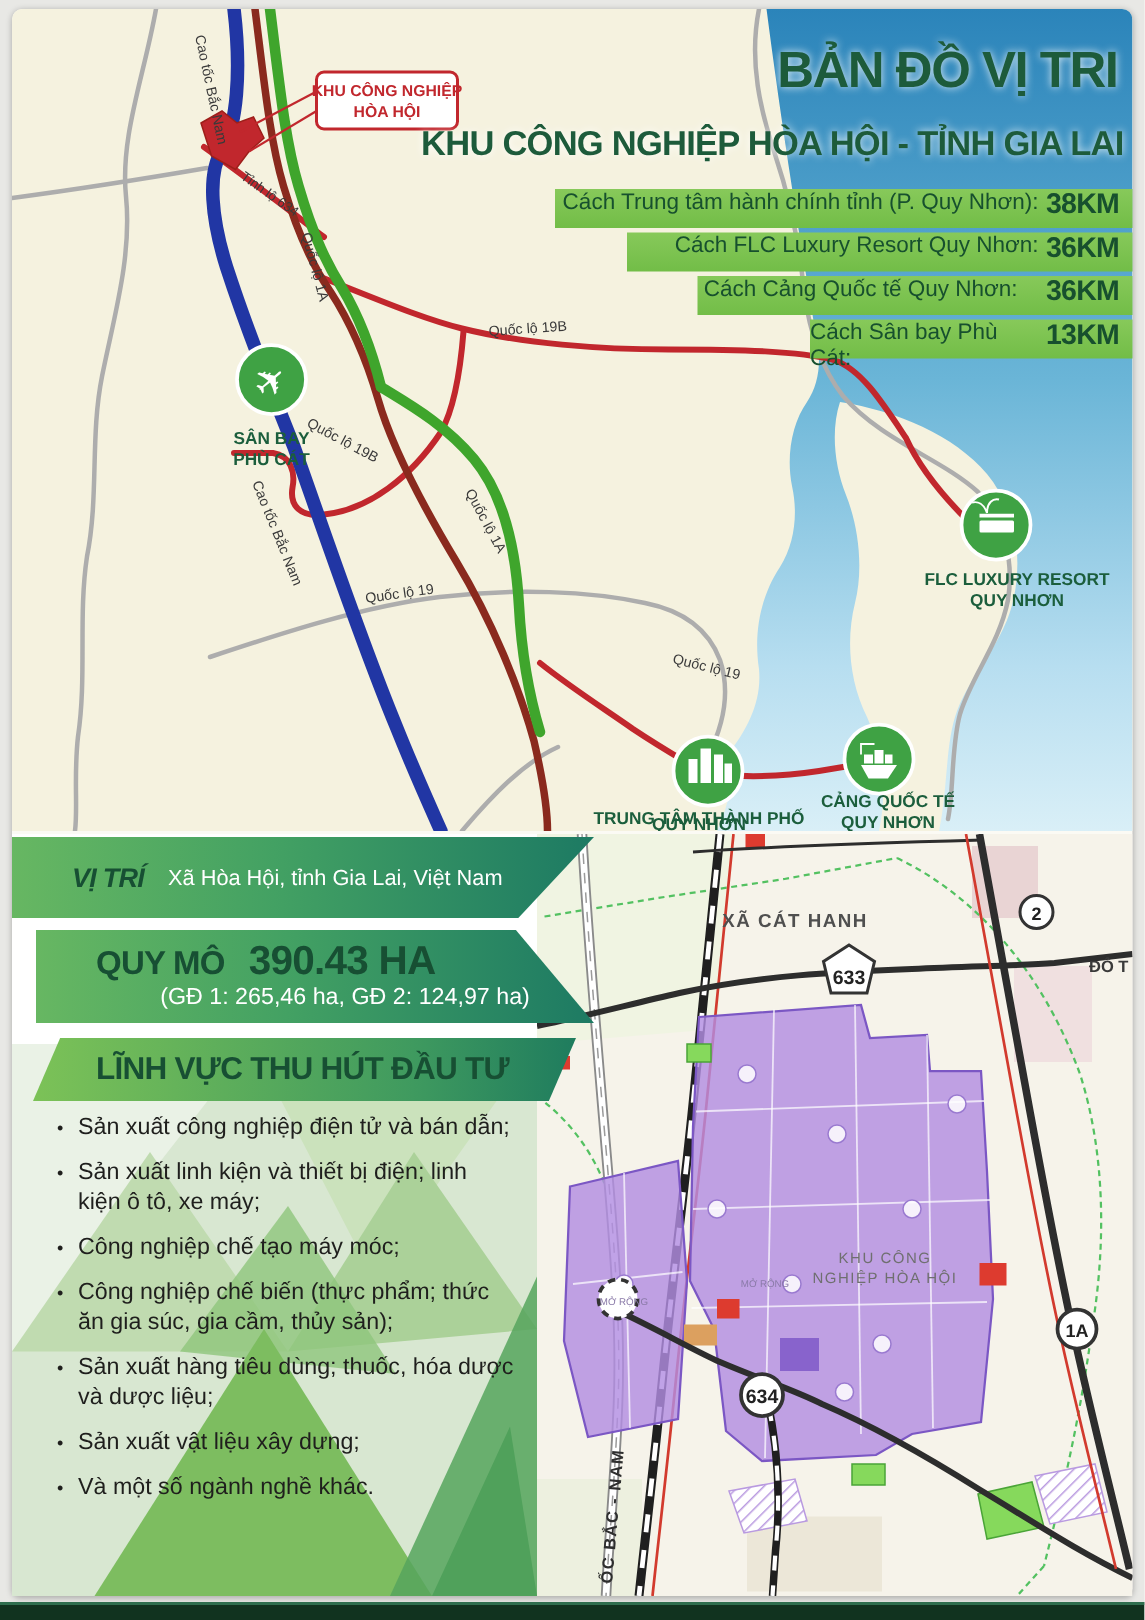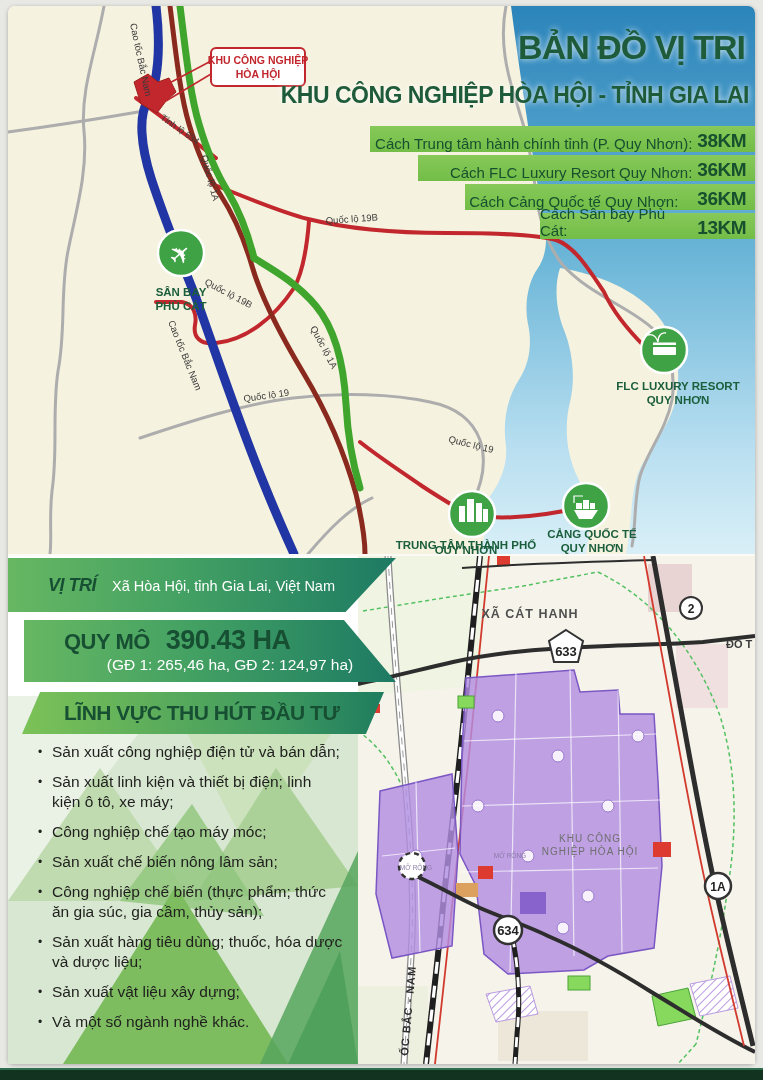--- a/index.html
+++ b/index.html
@@ -24,21 +24,21 @@
     letter-spacing:-1px;white-space:nowrap;text-shadow:0 0 6px rgba(255,255,255,.85);
   }
   .title2{
     right:14px;top:82px;color:#1d5b3b;font-weight:800;font-size:23px;
     letter-spacing:-0.5px;white-space:nowrap;text-shadow:0 0 6px rgba(255,255,255,.9);
   }
 
   
   .dist-wrap{right:8px;top:126px;display:flex;flex-direction:column;align-items:flex-end;gap:3px;}
   .dist-bar{
-    height:26px;display:flex;align-items:flex-end;justify-content:flex-end;
+    height:26px;display:flex;align-items:flex-start;justify-content:flex-end;
     padding-right:9px;box-sizing:border-box;
     background:linear-gradient(180deg,#87c95a,#72bd47);
   }
   .dist-bar .lbl{color:#17502e;font-size:15px;}
   .dist-bar .val{color:#17502e;font-size:19px;font-weight:800;margin-left:5px;letter-spacing:-0.5px;}
   .w1{width:385px;} .w2{width:337px;} .w3{width:290px;gap:14px;} .w4{width:215px;margin-left:36px;}
 
   
   .bar-grad{background:linear-gradient(90deg,#67b762 0%,#43a163 45%,#1d7a63 100%);}
   .bar-vitri{
@@ -375,21 +375,20 @@
   </div>
 
   <div class="abs bar-linhvuc">
     <span class="k">LĨNH VỰC THU HÚT ĐẦU TƯ</span>
   </div>
 
   <div class="abs sector-list">
     <div class="sector-item">Sản xuất công nghiệp điện tử và bán dẫn;</div>
     <div class="sector-item">Sản xuất linh kiện và thiết bị điện; linh kiện ô tô, xe máy;</div>
     <div class="sector-item">Công nghiệp chế tạo máy móc;</div>
-    <div class="sector-item">Sản xuất chế biến nông lâm sản;</div>
     <div class="sector-item">Công nghiệp chế biến (thực phẩm; thức ăn gia súc, gia cầm, thủy sản);</div>
     <div class="sector-item">Sản xuất hàng tiêu dùng; thuốc, hóa dược và dược liệu;</div>
     <div class="sector-item">Sản xuất vật liệu xây dựng;</div>
     <div class="sector-item">Và một số ngành nghề khác.</div>
   </div>
 
   <div class="abs footer-bar"></div>
 </div>
 
 </body></html>

